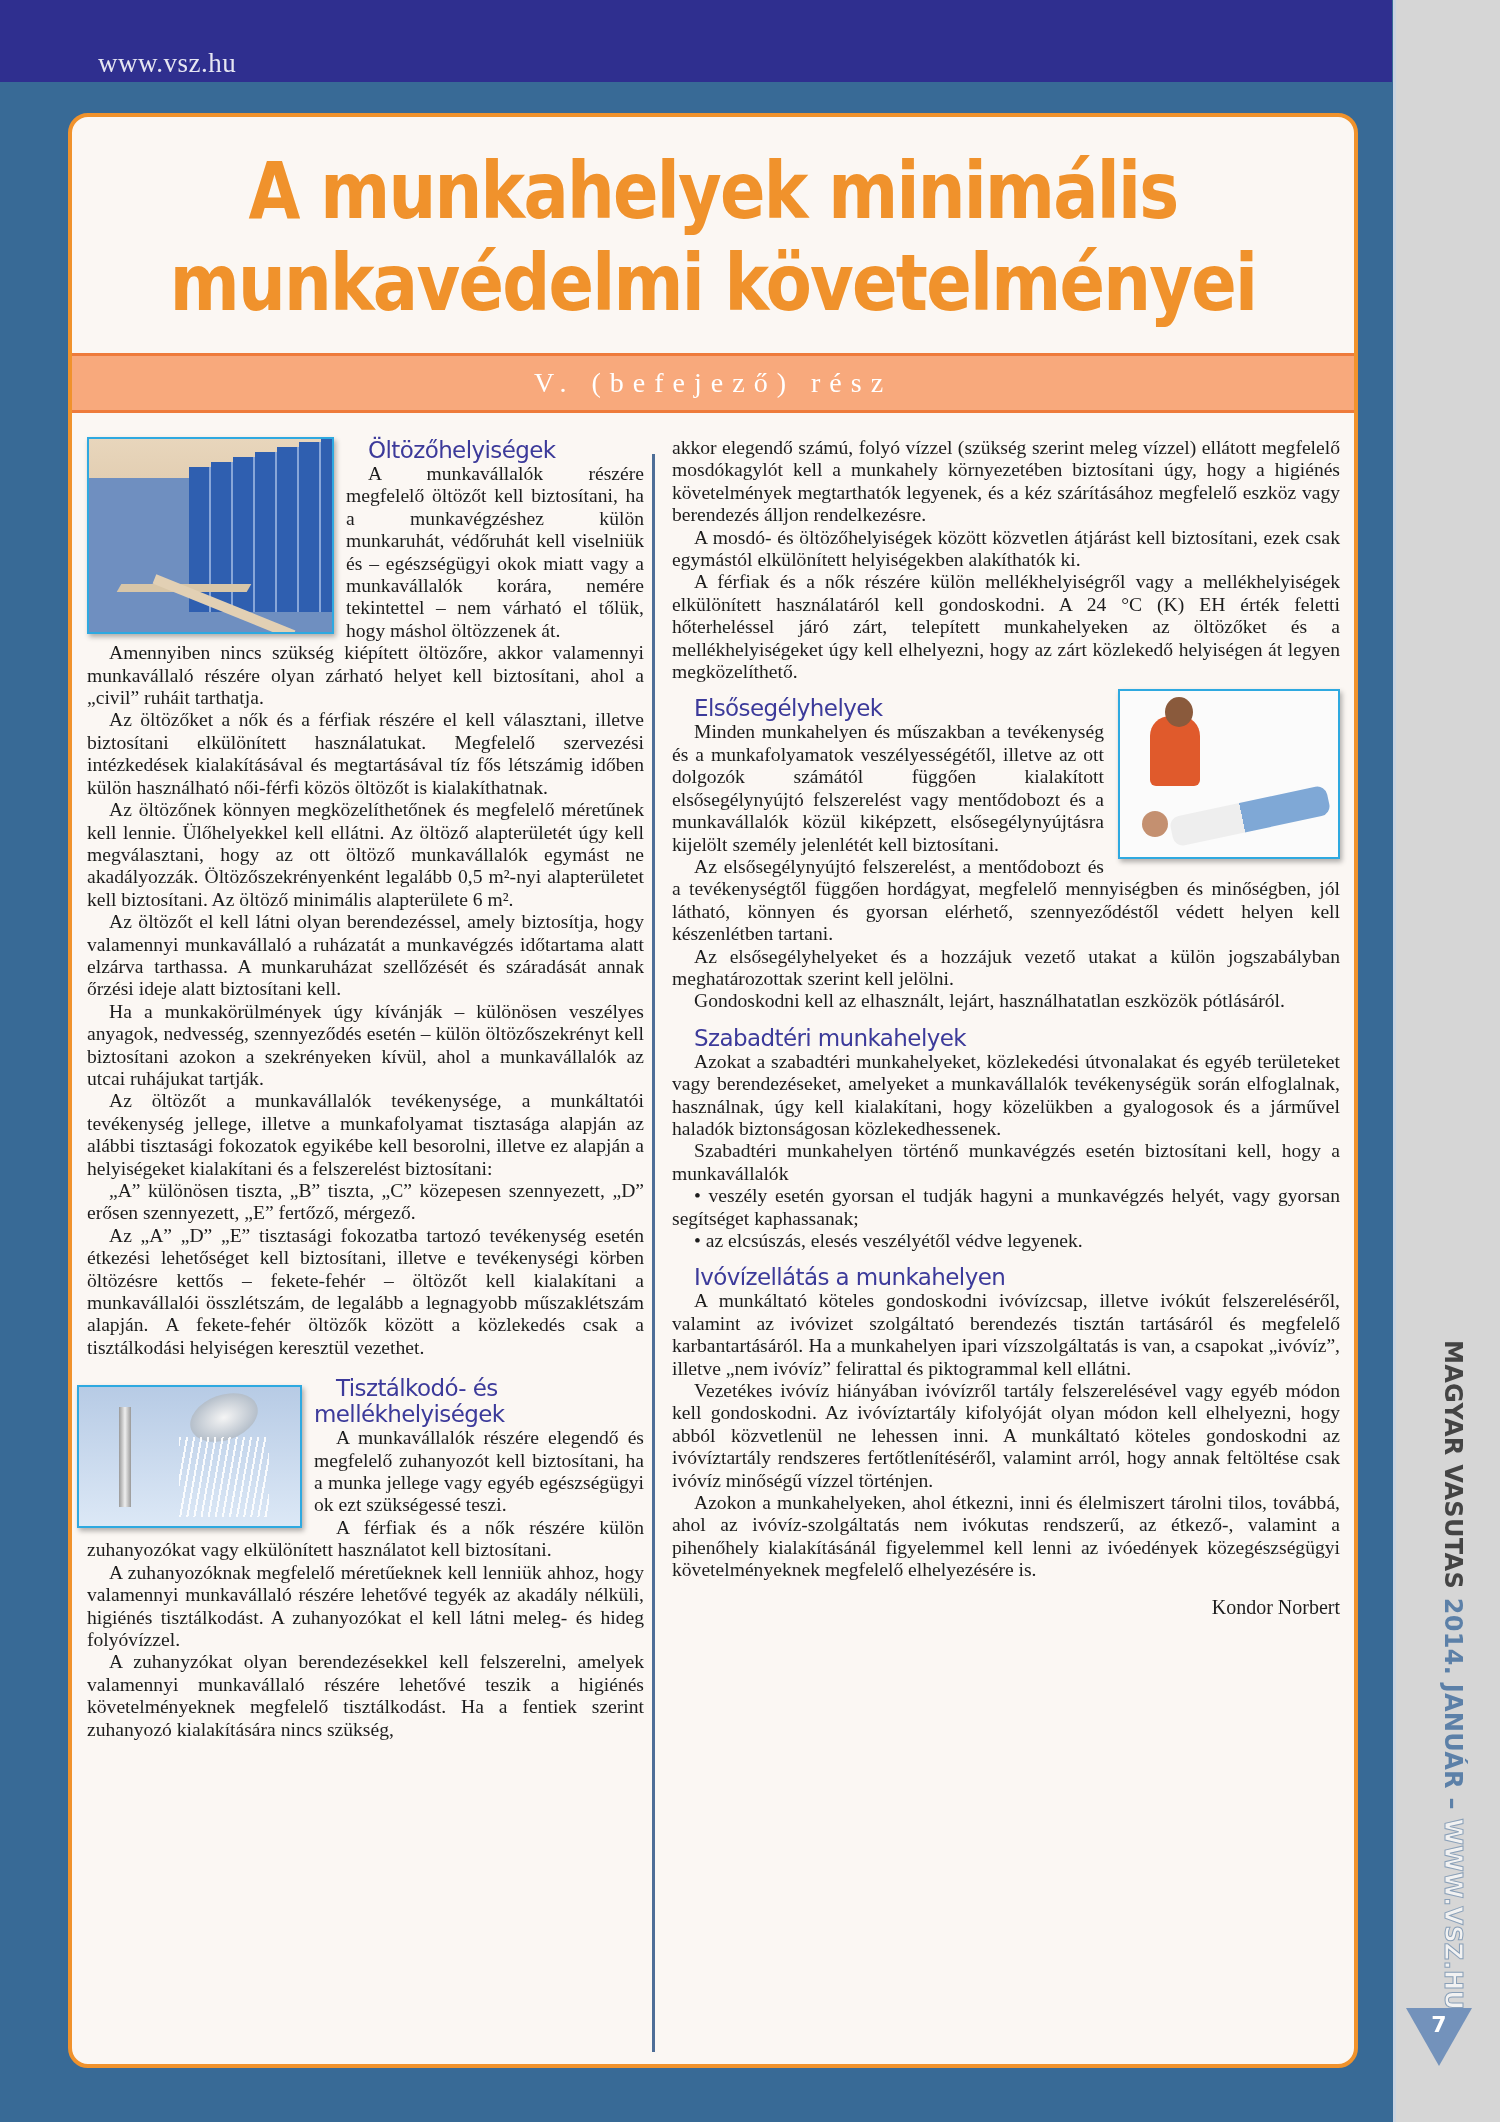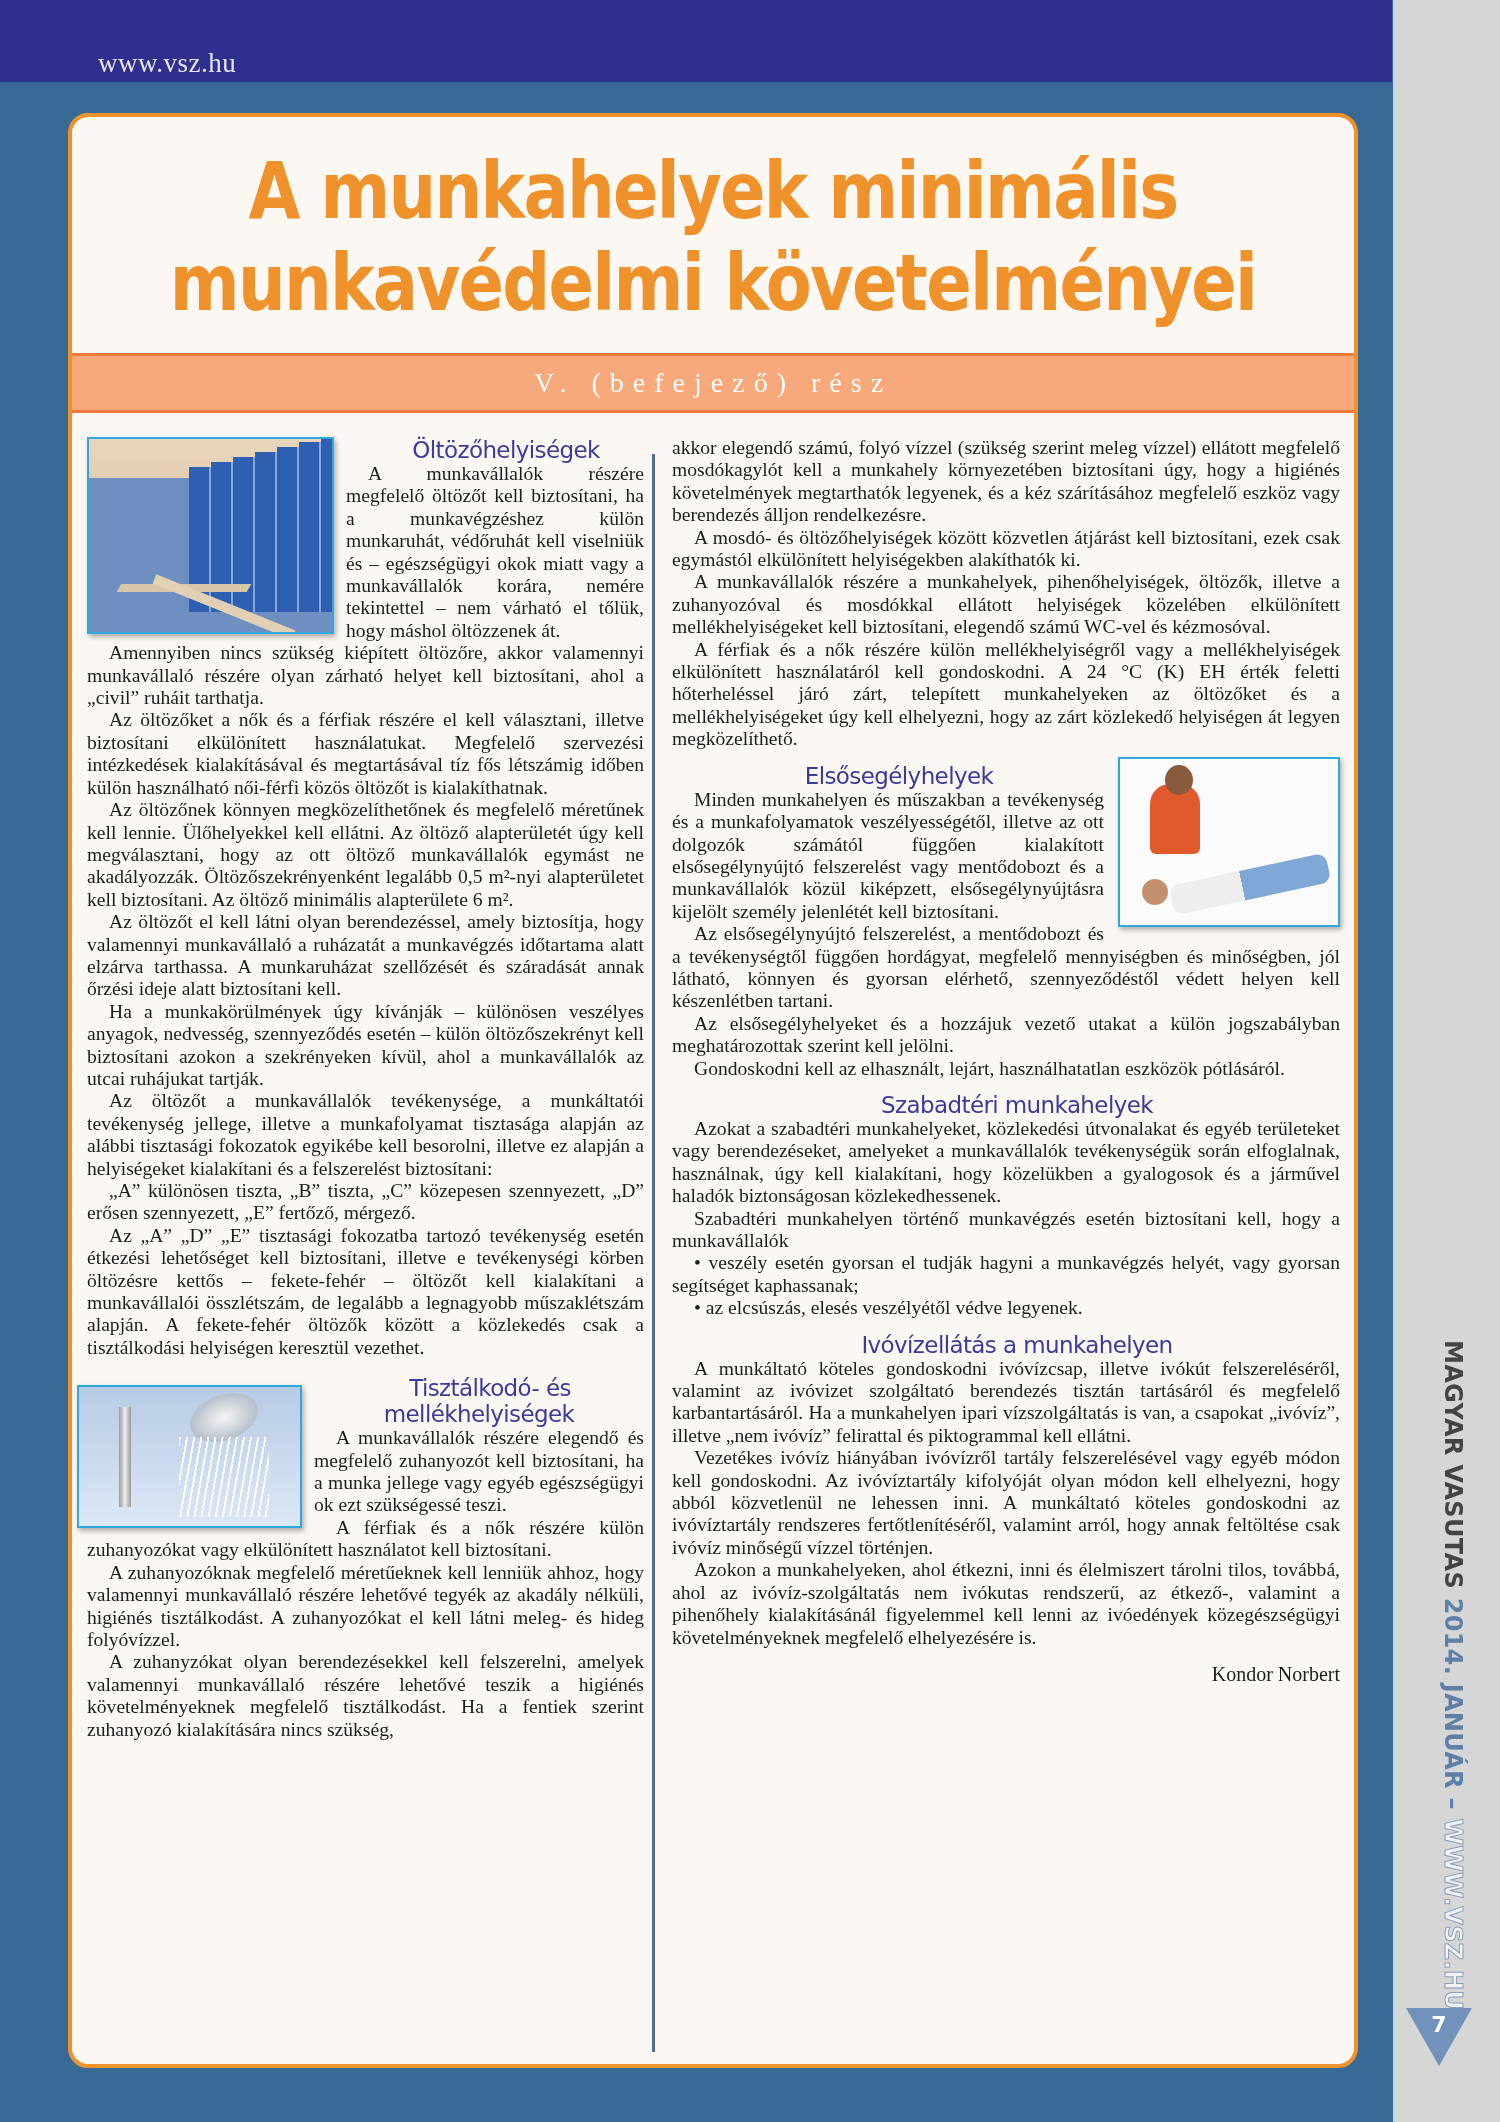--- a/index.html
+++ b/index.html
@@ -19,21 +19,21 @@
   .title { position:absolute; left:0; top:28px; width:100%; text-align:center; color:#f0922c; font-family:"DejaVu Sans", "Liberation Sans", sans-serif; font-weight:bold; font-size:78px; line-height:92px; letter-spacing:-2px; transform:scaleX(0.86); }
   .subtitle-band { position:absolute; left:0; top:236px; width:100%; height:60px; background:#f8a97c; border-top:3px solid #ee7b3b; border-bottom:3px solid #ee7b3b; box-sizing:border-box; }
   .subtitle { display:block; text-align:center; color:#fff; font-size:28px; line-height:54px; letter-spacing:9px; }
 
   .col { position:absolute; color:#1d1d1d; font-size:19.6px; line-height:22.4px; text-align:justify; }
   .col-left { left:15px; top:320px; width:557px; }
   .col-right { left:600px; top:320px; width:668px; }
   .col p { margin:0; text-indent:22px; hyphens:manual; }
   .col p.noindent { text-indent:0; }
   .col p.bullet { text-indent:22px; }
-  .sec-head { font-family:"DejaVu Sans", "Liberation Sans", sans-serif; color:#3c3a9a; font-size:23px; line-height:26px; letter-spacing:-0.6px; margin:0; text-indent:0; text-align:center; }
+  .sec-head { font-family:"DejaVu Sans", "Liberation Sans", sans-serif; color:#3c3a9a; font-size:23px; line-height:26px; letter-spacing:-0.6px; margin:0; text-indent:0; text-align:left; }
   .sec-gap { margin-top:12px !important; }
   .divider { position:absolute; left:580px; top:337px; width:3px; height:1598px; background:#4e6e97; }
   .author { text-align:right; font-size:20px; margin-top:14px; color:#1d1d1d; }
 
   .photo { border:2px solid #2ea9e0; box-shadow:2px 3px 5px rgba(0,0,0,0.3); overflow:hidden; box-sizing:border-box; }
   .photo-lockers { float:left; width:247px; height:197px; margin:0 12px 6px 0; background:linear-gradient(180deg,#e8d6bc 0%,#e3cfb3 20%,#6f8fc0 20%); position:relative; }
   .photo-shower { float:left; width:225px; height:143px; margin:10px 12px 6px -10px; background:linear-gradient(180deg,#b7cbe5,#dce8f6); position:relative; }
   .photo-firstaid { float:right; width:222px; height:170px; margin:6px 0 6px 14px; background:#fbfbfb; position:relative; }
   .lk { position:absolute; bottom:20px; width:20px; background:#2f5fb0; border-right:2px solid #88a6d8; }
   .bench { position:absolute; left:30px; bottom:40px; width:130px; height:8px; background:#d8c6a8; transform:skewX(-30deg); }
@@ -108,21 +108,20 @@
     <p class="sec-head">Tisztálkodó- és mellékhelyiségek</p>
     <p>A munkavállalók részére elegendő és megfelelő zuhanyozót kell biztosítani, ha a munka jellege vagy egyéb egészségügyi ok ezt szükségessé teszi.</p>
     <p>A férfiak és a nők részére külön zuhanyozókat vagy elkülönített használatot kell biztosítani.</p>
     <p>A zuhanyozóknak megfelelő méretűeknek kell lenniük ahhoz, hogy valamennyi munkavállaló részére lehetővé tegyék az akadály nélküli, higiénés tisztálkodást. A zuhanyozókat el kell látni meleg- és hideg folyóvízzel.</p>
     <p>A zuhanyzókat olyan berendezésekkel kell felszerelni, amelyek valamennyi munkavállaló részére lehetővé teszik a higiénés követelményeknek megfelelő tisztálkodást. Ha a fentiek szerint zuhanyozó kialakítására nincs szükség,</p>
   </div>
 
   <div class="col col-right">
     <p class="noindent">akkor elegendő számú, folyó vízzel (szükség szerint meleg vízzel) ellátott megfelelő mosdókagylót kell a munkahely környezetében biztosítani úgy, hogy a higiénés követelmények megtarthatók legyenek, és a kéz szárításához megfelelő eszköz vagy berendezés álljon rendelkezésre.</p>
     <p>A mosdó- és öltözőhelyiségek között közvetlen átjárást kell biztosítani, ezek csak egymástól elkülönített helyiségekben alakíthatók ki.</p>
-    <p>A munkavállalók részére a munkahelyek, pihenőhelyiségek, öltözők, illetve a zuhanyozóval és mosdókkal ellátott helyiségek közelében elkülönített mellékhelyiségeket kell biztosítani, elegendő számú WC-vel és kézmosóval.</p>
     <p>A férfiak és a nők részére külön mellékhelyiségről vagy a mellékhelyiségek elkülönített használatáról kell gondoskodni. A 24 °C (K) EH érték feletti hőterheléssel járó zárt, telepített munkahelyeken az öltözőket és a mellékhelyiségeket úgy kell elhelyezni, hogy az zárt közlekedő helyiségen át legyen megközelíthető.</p>
 
     <div class="photo photo-firstaid">
       <div class="fa-man"></div>
       <div class="fa-head"></div>
       <div class="fa-lying"></div>
       <div class="fa-lhead"></div>
     </div>
     <p class="sec-head sec-gap">Elsősegélyhelyek</p>
     <p>Minden munkahelyen és műszakban a tevékenység és a munkafolyamatok veszélyességétől, illetve az ott dolgozók számától függően kialakított elsősegélynyújtó felszerelést vagy mentődobozt és a munkavállalók közül kiképzett, elsősegélynyújtásra kijelölt személy jelenlétét kell biztosítani.</p>

